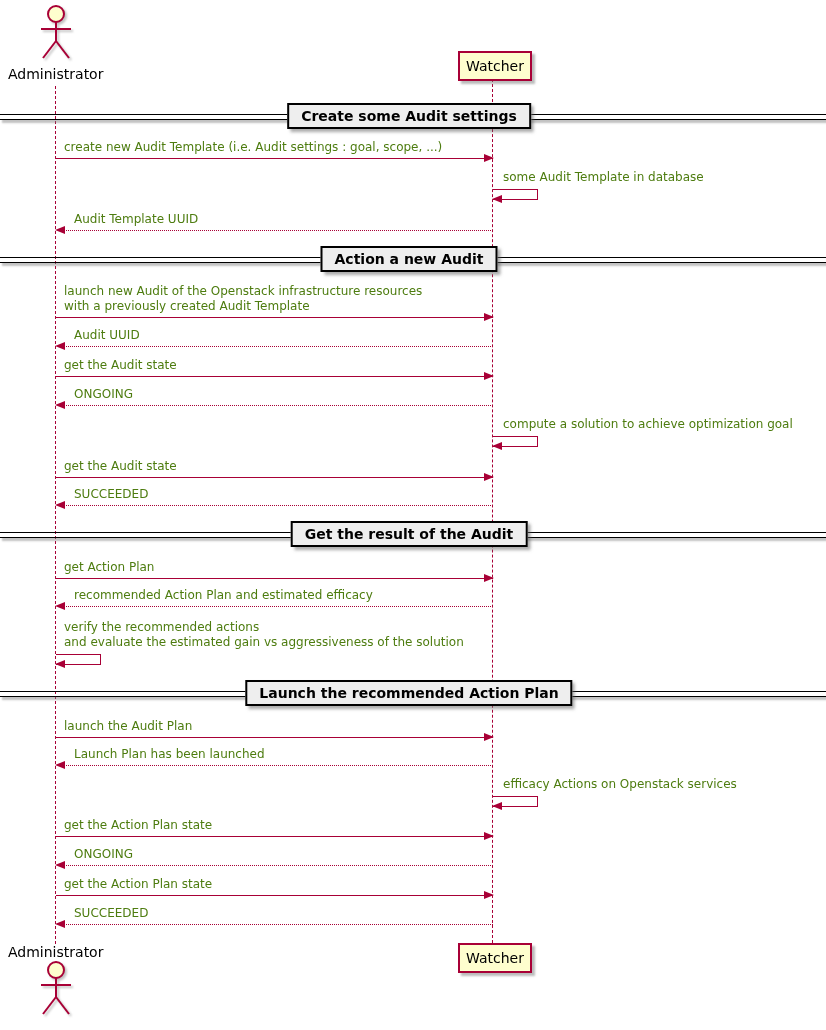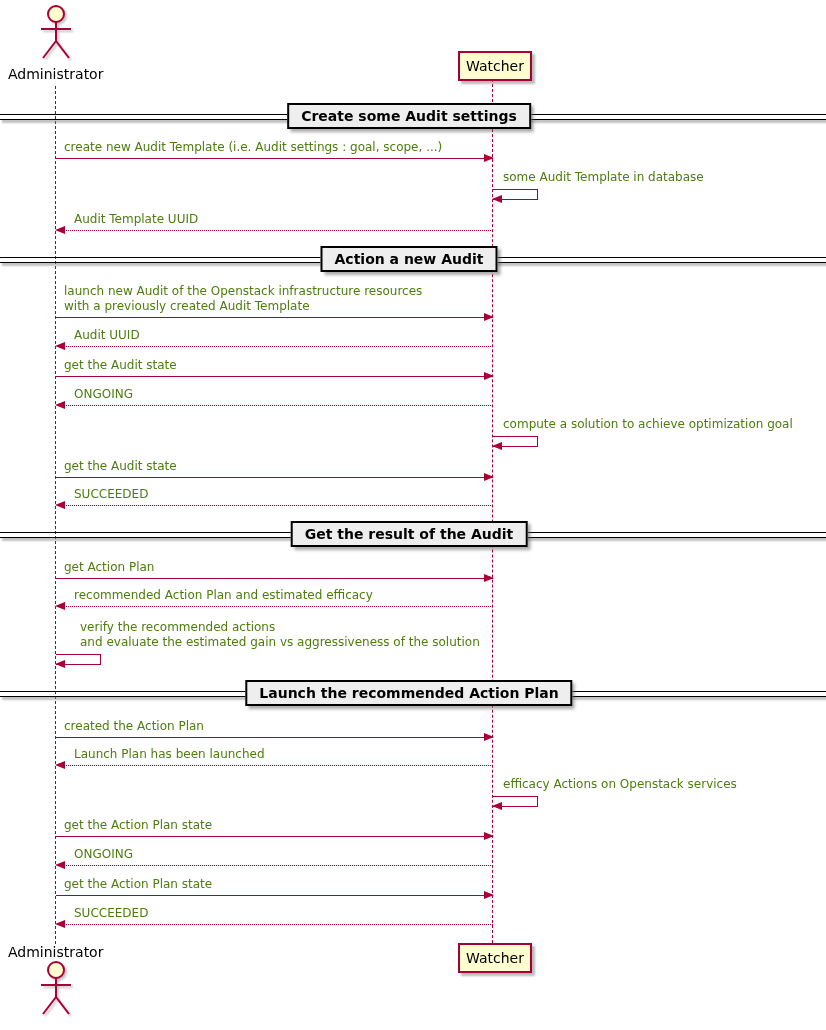--- a/index.html
+++ b/index.html
@@ -144,28 +144,28 @@
     <div class="msg-label">get Action Plan</div>
     <div class="msg-line"></div>
     <div class="ah ah-r"></div>
   </div>
   <div class="msg dotted" style="top:606px;">
     <div class="msg-label">recommended Action Plan and estimated efficacy</div>
     <div class="msg-line"></div>
     <div class="ah ah-l"></div>
   </div>
   <div class="msg self self-left" style="top:654px;">
-    <div class="msg-label" style="left:24px;">verify the recommended actions
+    <div class="msg-label" style="left:8px;">verify the recommended actions
 and evaluate the estimated gain vs aggressiveness of the solution</div>
     <div class="self-loop"></div>
     <div class="ah ah-l"></div>
   </div>
 
   <div class="msg solid" style="top:737px;">
-    <div class="msg-label">created the Action Plan</div>
+    <div class="msg-label">launch the Audit Plan</div>
     <div class="msg-line"></div>
     <div class="ah ah-r"></div>
   </div>
   <div class="msg dotted" style="top:765px;">
     <div class="msg-label">Launch Plan has been launched</div>
     <div class="msg-line"></div>
     <div class="ah ah-l"></div>
   </div>
   <div class="msg self self-right" style="top:796px;">
     <div class="msg-label">efficacy Actions on Openstack services</div>

